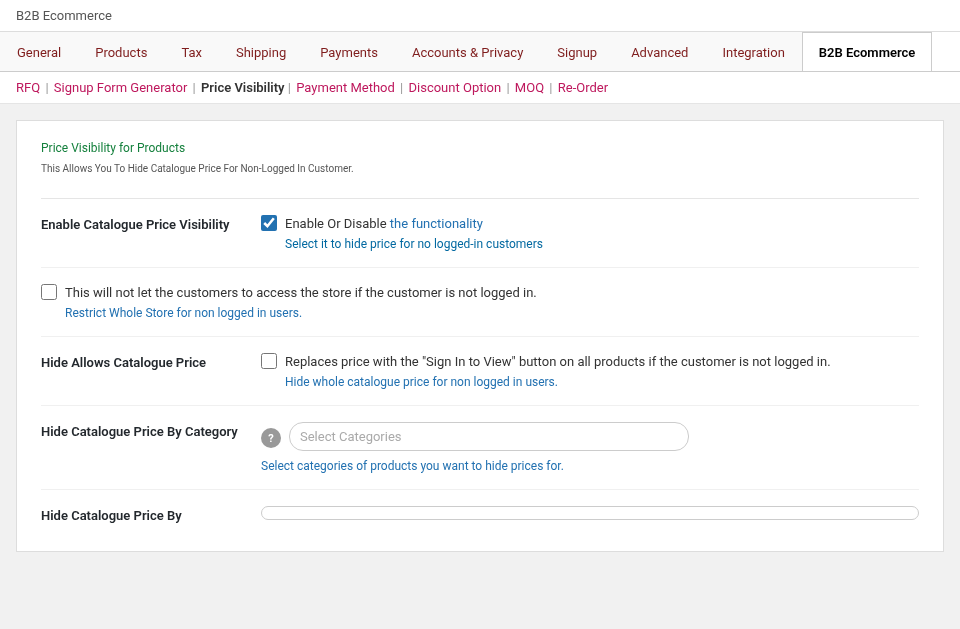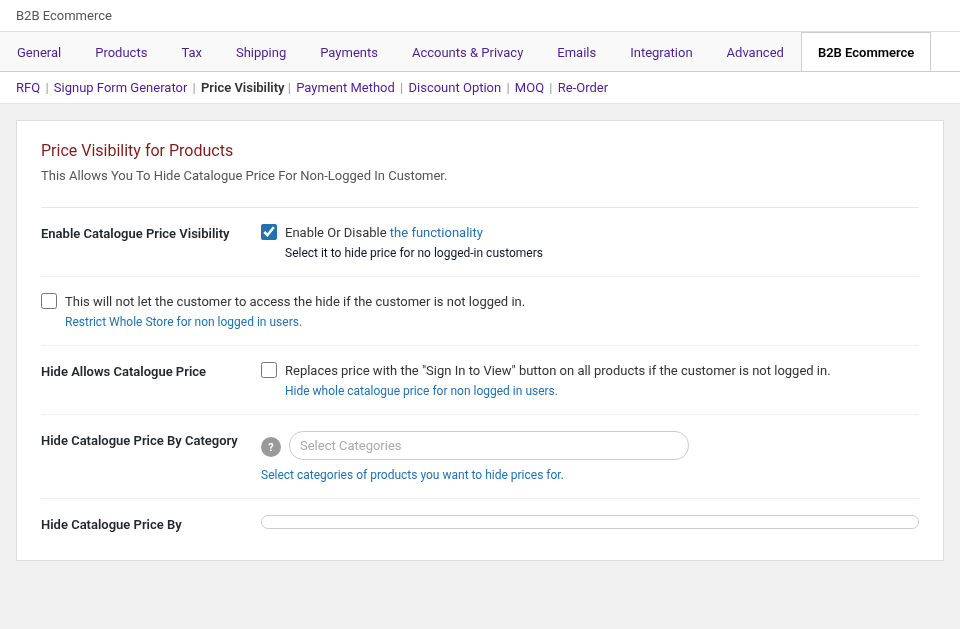--- a/index.html
+++ b/index.html
@@ -20,65 +20,65 @@
       background: #fff;
       border-bottom: 1px solid #ccc;
       overflow-x: auto;
     }
     .tab-bar .tab {
       padding: 12px 16px;
       cursor: pointer;
       border: 1px solid transparent;
       border-bottom: none;
       font-size: 13px;
-      color: #4c1d95;
+      color: #7f1d1d;
       white-space: nowrap;
       background: #f9f9f9;
       margin-bottom: -1px;
     }
     .tab-bar .tab.active {
       background: #fff;
       border-color: #ccc #ccc #fff #ccc;
       color: #000;
       font-weight: 600;
       z-index: 1;
     }
 
     
     .sub-nav {
       background: #fff;
       padding: 8px 16px;
       border-bottom: 1px solid #e5e5e5;
       font-size: 13px;
     }
     .sub-nav a {
-      color: #4c1d95;
+      color: #be185d;
       text-decoration: none;
       margin-right: 2px;
     }
     .sub-nav .sep { color: #999; margin-right: 2px; }
     .sub-nav .current { color: #333; font-weight: 600; }
 
     
     .main-content {
       background: #fff;
       margin: 16px;
       padding: 20px 24px;
       border: 1px solid #ddd;
     }
 
     .page-title {
-      font-size: 16px;
+      font-size: 12px;
       font-weight: 400;
-      color: #7f1d1d;
+      color: #15803d;
       margin-bottom: 8px;
     }
 
     .page-description {
-      font-size: 13px;
+      font-size: 10px;
       color: #555;
       margin-bottom: 24px;
     }
 
     
     .settings-table {
       width: 100%;
       border-top: 1px solid #e5e5e5;
     }
 
@@ -122,21 +122,21 @@
     .checkbox-label {
       font-size: 13px;
       color: #333;
     }
     .checkbox-label .highlight {
       color: #2271b1;
     }
 
     .help-text {
       font-size: 12px;
-      color: #0f172a;
+      color: #0369a1;
       margin-top: 4px;
       padding-left: 24px;
     }
 
     .help-text.blue {
       color: #2271b1;
     }
 
     
     .category-row {
@@ -191,23 +191,23 @@
   <span>B2B Ecommerce</span>
 </div>
 
 <div class="tab-bar">
   <div class="tab">General</div>
   <div class="tab">Products</div>
   <div class="tab">Tax</div>
   <div class="tab">Shipping</div>
   <div class="tab">Payments</div>
   <div class="tab">Accounts &amp; Privacy</div>
-  <div class="tab">Emails</div>
+  <div class="tab">Signup</div>
+  <div class="tab">Advanced</div>
   <div class="tab">Integration</div>
-  <div class="tab">Advanced</div>
   <div class="tab active">B2B Ecommerce</div>
 </div>
 
 <div class="sub-nav">
   <a href="#">RFQ</a>
   <span class="sep"> |</span>
   <a href="#">Signup Form Generator</a>
   <span class="sep"> |</span>
   <span class="current">Price Visibility</span>
   <span class="sep"> |</span>
@@ -238,21 +238,21 @@
         </div>
         <div class="help-text">Select it to hide price for no logged-in customers</div>
       </div>
     </div>
 
     <div class="settings-row">
       <div class="settings-control">
         <div class="checkbox-row">
           <input type="checkbox" style="">
           <span class="checkbox-label">
-            This will not let the customer to access the hide if the customer is not logged in.
+            This will not let the customers to access the store if the customer is not logged in.
           </span>
         </div>
         <div class="help-text blue">Restrict Whole Store for non logged in users.</div>
       </div>
     </div>
 
     <div class="settings-row">
       <div class="settings-label">Hide Allows Catalogue Price</div>
       <div class="settings-control">
         <div class="checkbox-row">

